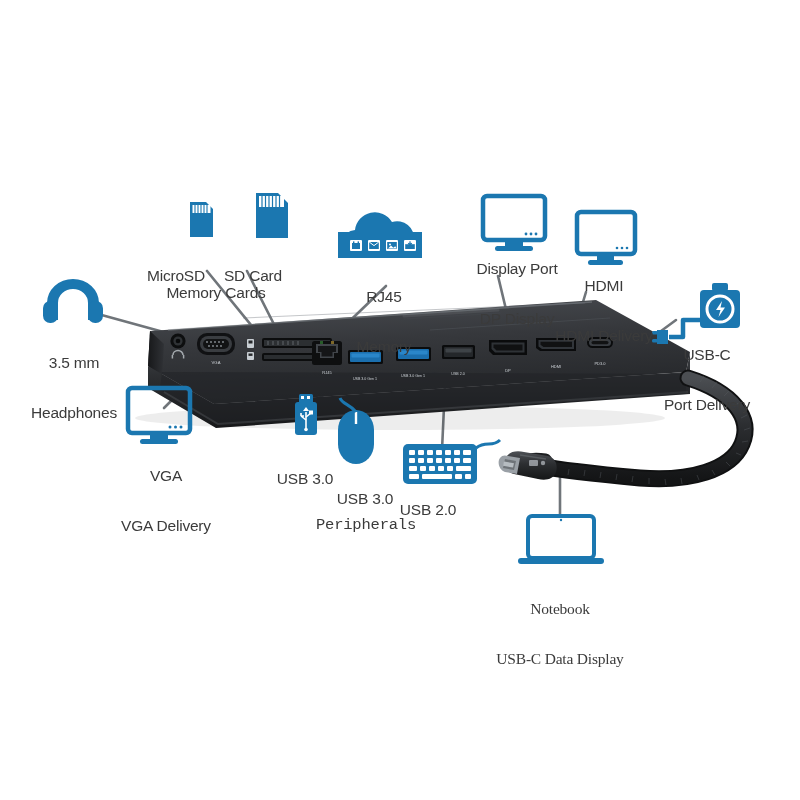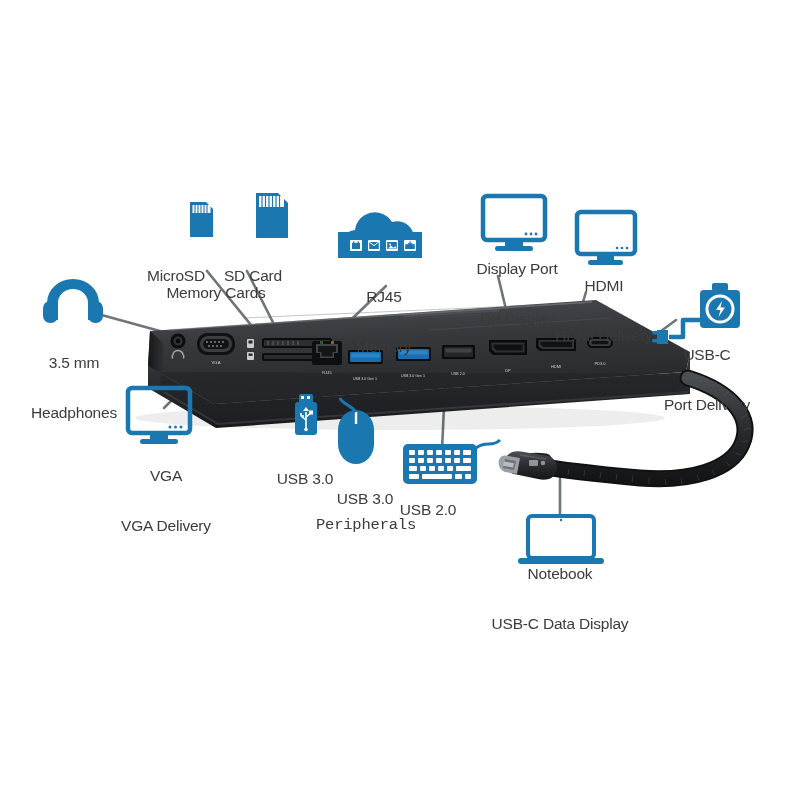--- a/index.html
+++ b/index.html
@@ -471,18 +471,18 @@
 </div>
 
 <div class="lbl" style="left:384px;top:469px;width:88px;">
   <span>USB 2.0</span>
 </div>
 
 <div class="lbl" style="left:306px;top:484px;width:120px;font-family:Liberation Mono, monospace;">
   <span>Peripherals</span>
 </div>
 
-<div class="lbl" style="left:460px;top:533px;width:200px;">
+<div class="lbl" style="left:460px;top:568px;width:200px;font-family:Liberation Serif, serif;">
   <span>Notebook</span>
   <span>USB-C Data Display</span>
 </div>
 
 </div>
 
 </body></html>

